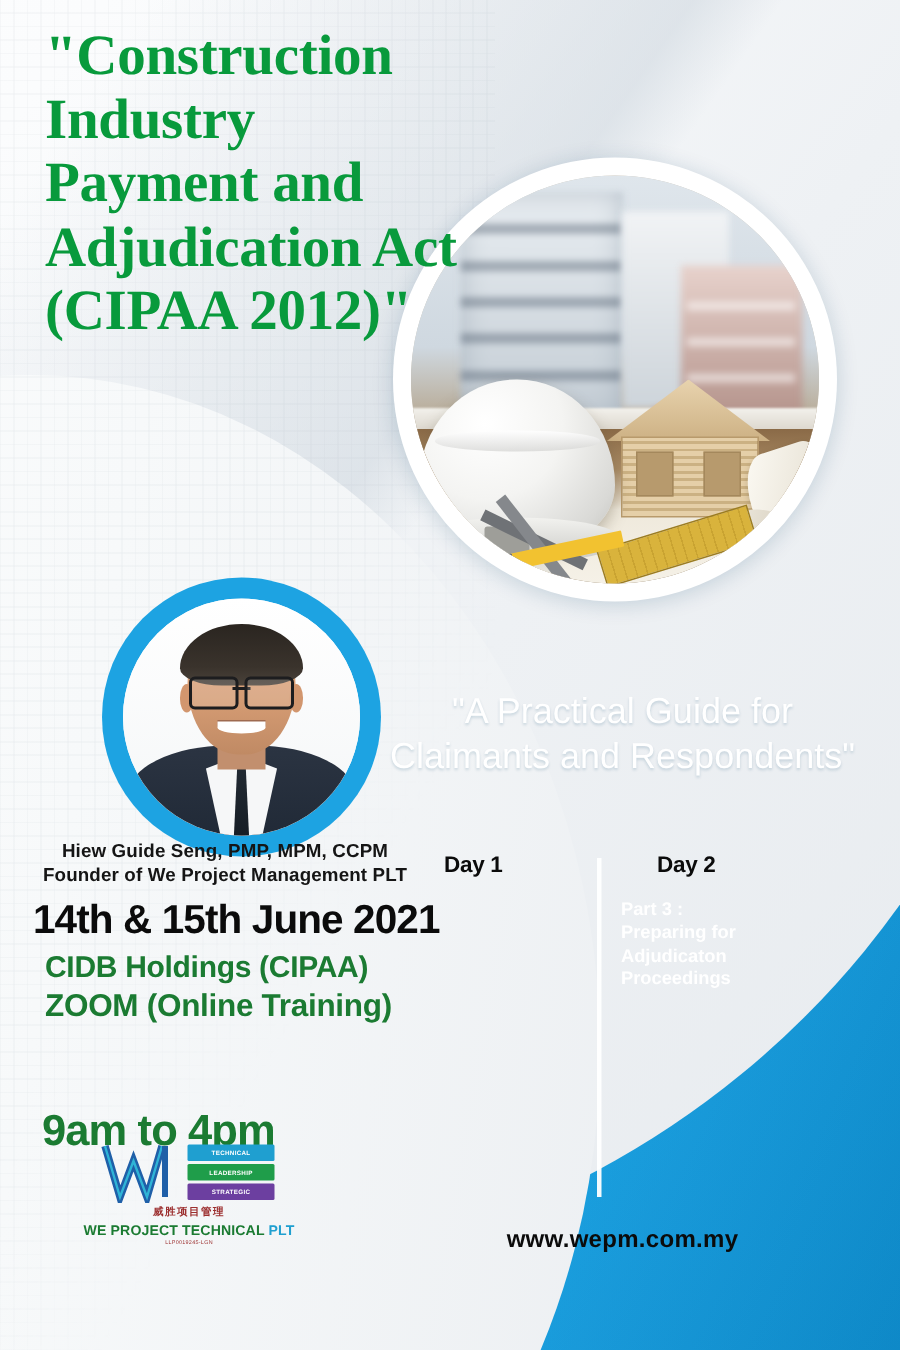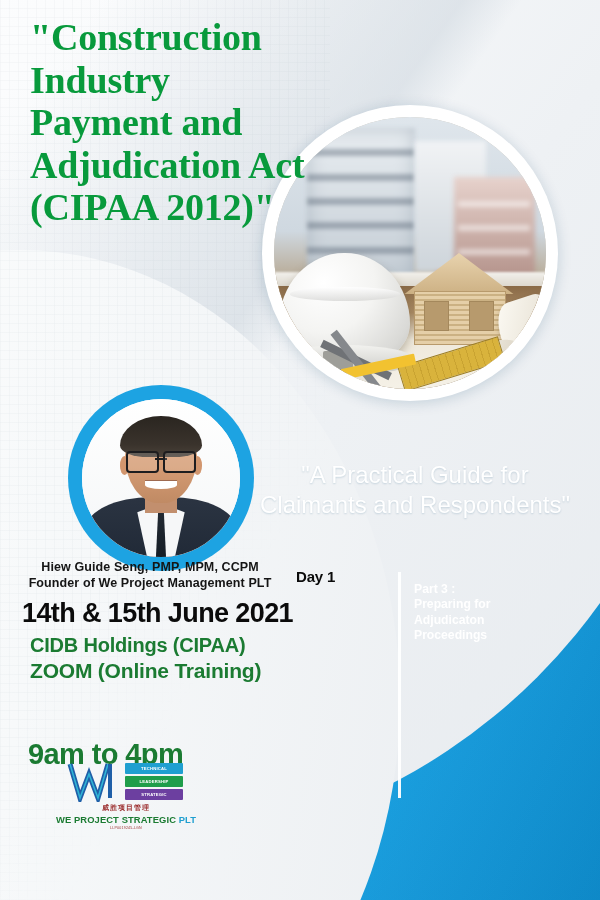--- a/index.html
+++ b/index.html
@@ -281,20 +281,21 @@
   <div class="subtitle">"A Practical Guide for Claimants and Respondents"</div>
 
   <div class="agenda">
     <div class="divider"></div>
 
     <div class="col col-1">
       <div class="day-head">Day 1</div>
     </div>
 
     <div class="col col-2">
+      <div class="day-head">Day 2</div>
       <div class="parts">
         <div class="part">Part 3 :
 Preparing for
 Adjudicaton
 Proceedings</div>
       </div>
     </div>
   </div>
 
   <div class="logo">
@@ -307,20 +308,21 @@
         </svg>
       </div>
       <div class="lm-bars">
         <div class="lm-bar b1">TECHNICAL</div>
         <div class="lm-bar b2">LEADERSHIP</div>
         <div class="lm-bar b3">STRATEGIC</div>
       </div>
     </div>
     <div class="logo-cn">威胜项目管理</div>
     <div class="logo-name">
-      <span>WE PROJECT STRATEGIC</span>
+      <span>WE PROJECT TECHNICAL</span>
       <span class="plt">PLT</span>
     </div>
     <div class="logo-reg">LLP0019245-LGN</div>
   </div>
 
+  <div class="website">www.wepm.com.my</div>
 
 </div>
 
 </body></html>

